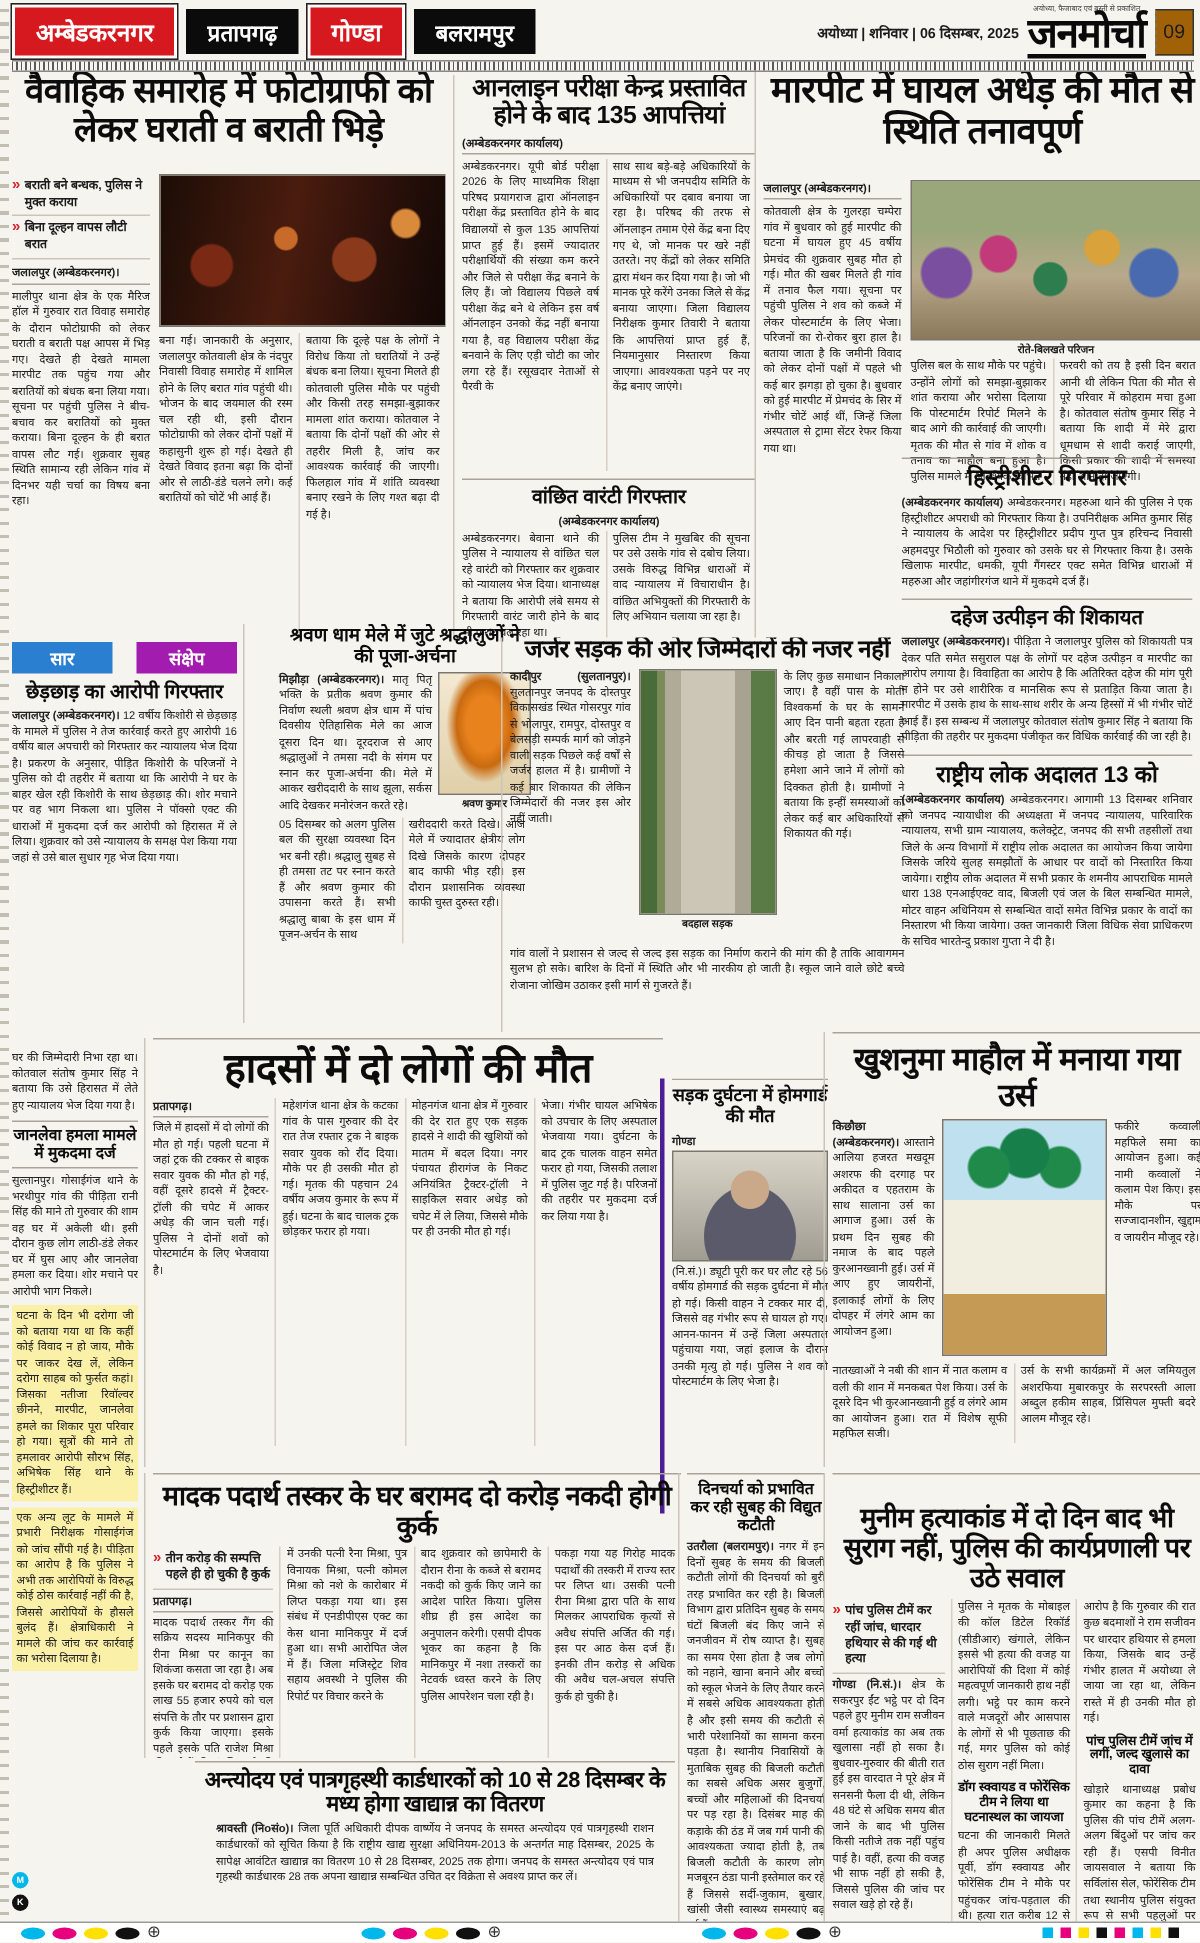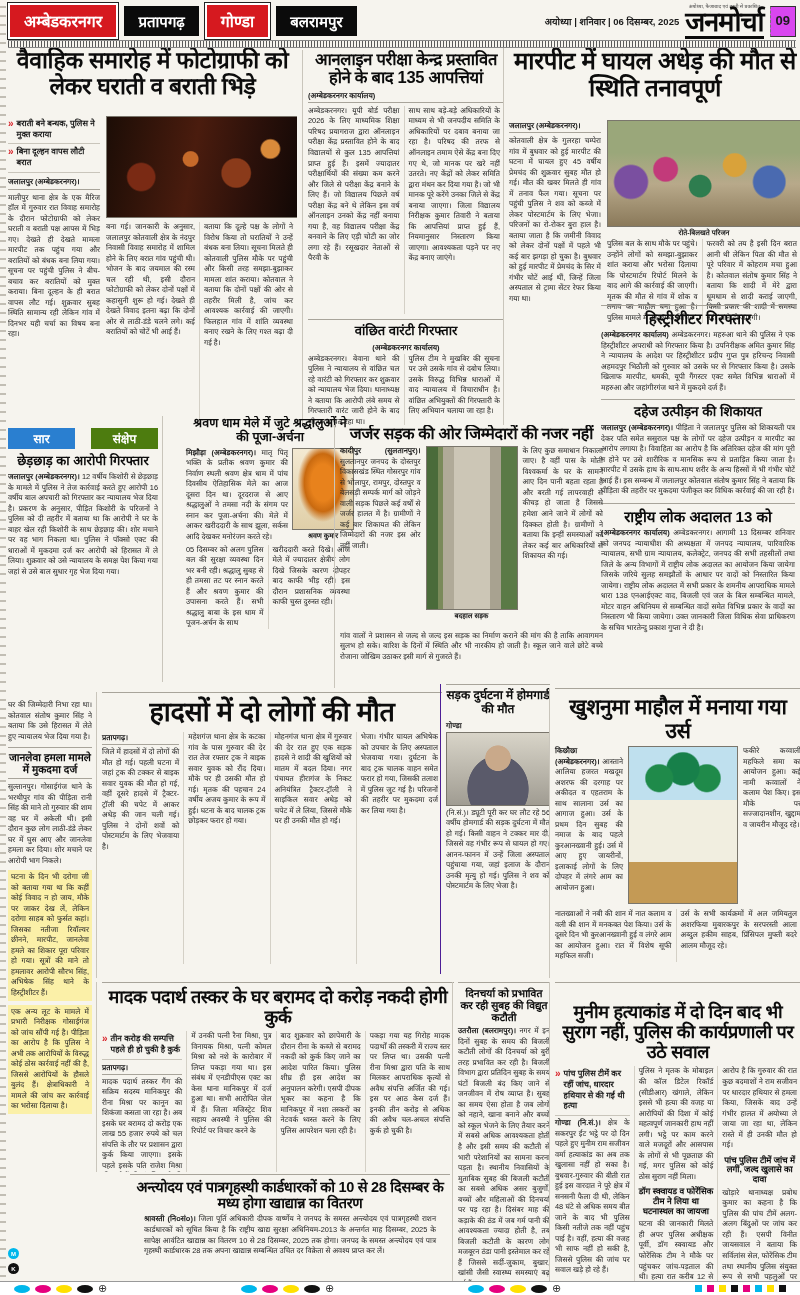--- a/index.html
+++ b/index.html
@@ -22,36 +22,36 @@
   .rule-b{border-bottom:1px solid #a8a49a}
   
   .mast{position:absolute;left:8px;top:4px;width:788px;height:34px;display:flex;align-items:center;gap:6px}
   .tab{font-weight:800;color:#fff;padding:5px 14px;font-size:15px;white-space:nowrap}
   .tab.red{background:#d6191f;border:2px solid #fff;outline:1.5px solid #222;font-size:16px}
   .tab.black{background:#0b0b0b}
   .mast-date{font-weight:700;font-size:9.5px;white-space:nowrap;margin-left:auto}
   .logo-block{display:flex;flex-direction:column;align-items:center;line-height:1}
   .logo-tag{font-size:5px;color:#444}
   .logo{font-weight:900;font-size:27px;color:#0a0a0a;letter-spacing:-1px;border-bottom:3px solid #0a0a0a}
-  .pageno{border:1px solid #333;border-left:1px dashed #777;font-weight:700;font-size:13px;
-          padding:6px 5px 8px 5px;background:#d946ef}
+  .pageno{border:1px solid #333;border-left:1px dashed #777;font-weight:400;font-size:13px;
+          padding:6px 5px 8px 5px;background:#a16207}
   .pagedot{width:4px;height:4px;border-radius:50%;background:#d9232a;margin:0 auto 2px auto}
   .hatch{position:absolute;left:8px;top:40px;width:788px;height:6px;
          background:repeating-linear-gradient(90deg,#5a5a5a 0 1px,transparent 1px 3px);
          border-top:1px solid #888;border-bottom:1px solid #888}
   
   .lstrip{position:absolute;left:0;top:0;width:6px;height:1295px;
           background:repeating-linear-gradient(0deg,#c2beb4 0 2px,transparent 2px 9px)}
   .mk{position:absolute;width:11px;height:11px;border-radius:50%;font-size:6px;font-weight:700;
       color:#fff;display:flex;align-items:center;justify-content:center}
   
   .tagrow{display:flex;gap:16px}
   .tag{flex:1;text-align:center;color:#fff;font-weight:800;font-size:12px;padding:2px 0}
   .tag.blue{background:#2a7fd0}
-  .tag.orange{background:#4d7c0f}
+  .tag.orange{background:#a21caf}
   .yellowbox{background:#fbf0a8;padding:2px 3px}
   
   .ph-wedding{background:
     radial-gradient(circle at 18% 60%,#7a2a14 0 8%,transparent 9%),
     radial-gradient(circle at 44% 42%,#c76a2a 0 6%,transparent 7%),
     radial-gradient(circle at 68% 56%,#8a3a1a 0 10%,transparent 11%),
     radial-gradient(circle at 86% 32%,#d98a3a 0 5%,transparent 6%),
     linear-gradient(100deg,#1c0d06,#4a1c0e 45%,#2a100a 75%,#120805)}
   .ph-crowd{background:
     radial-gradient(circle at 12% 58%,#7a4fa0 0 9%,transparent 10%),
@@ -216,21 +216,21 @@
     <div>
       <div class="dl rule-b" style="padding-bottom:2px">प्रतापगढ़।</div>
       <div class="bl" style="margin-top:2px">जिले में हादसों में दो लोगों की मौत हो गई। पहली घटना में जहां ट्रक की टक्कर से बाइक सवार युवक की मौत हो गई, वहीं दूसरे हादसे में ट्रैक्टर-ट्रॉली की चपेट में आकर अधेड़ की जान चली गई। पुलिस ने दोनों शवों को पोस्टमार्टम के लिए भेजवाया है।</div>
     </div>
     <div class="bl">महेशगंज थाना क्षेत्र के कटका गांव के पास गुरुवार की देर रात तेज रफ्तार ट्रक ने बाइक सवार युवक को रौंद दिया। मौके पर ही उसकी मौत हो गई। मृतक की पहचान 24 वर्षीय अजय कुमार के रूप में हुई। घटना के बाद चालक ट्रक छोड़कर फरार हो गया।</div>
     <div class="bl">मोहनगंज थाना क्षेत्र में गुरुवार की देर रात हुए एक सड़क हादसे ने शादी की खुशियों को मातम में बदल दिया। नगर पंचायत हीरागंज के निकट अनियंत्रित ट्रैक्टर-ट्रॉली ने साइकिल सवार अधेड़ को चपेट में ले लिया, जिससे मौके पर ही उनकी मौत हो गई।</div>
     <div class="bl">भेजा। गंभीर घायल अभिषेक को उपचार के लिए अस्पताल भेजवाया गया। दुर्घटना के बाद ट्रक चालक वाहन समेत फरार हो गया, जिसकी तलाश में पुलिस जुट गई है। परिजनों की तहरीर पर मुकदमा दर्ज कर लिया गया है।</div>
   </div>
 </div>
 
-<div class="art" style="left:440px;top:684px;width:104px;height:290px;border-left:1px solid #4c1d95;padding-left:5px">
+<div class="art" style="left:440px;top:719px;width:104px;height:290px;border-left:3px solid #4c1d95;padding-left:5px">
   <div class="sub-hl rule-t" style="font-size:12px;padding-top:4px;margin-top:0">सड़क दुर्घटना में होमगार्ड की मौत</div>
   <div class="dl">गोण्डा</div>
   <div class="photo ph-portrait" style="height:72px;margin:2px 0"></div>
   <div class="bl">(नि.सं.)। ड्यूटी पूरी कर घर लौट रहे 56 वर्षीय होमगार्ड की सड़क दुर्घटना में मौत हो गई। किसी वाहन ने टक्कर मार दी, जिससे वह गंभीर रूप से घायल हो गए। आनन-फानन में उन्हें जिला अस्पताल पहुंचाया गया, जहां इलाज के दौरान उनकी मृत्यु हो गई। पुलिस ने शव को पोस्टमार्टम के लिए भेजा है।</div>
 </div>
 
 <div class="art" style="left:549px;top:688px;width:246px;height:290px;border-left:1px solid #c9c5bb;padding-left:5px">
   <div class="hl rule-t" style="font-size:21px;padding-top:6px">खुशनुमा माहौल में मनाया गया उर्स</div>
   <div style="display:flex;gap:5px;margin-top:4px;height:160px">
     <div class="bl" style="flex:1"><span class="dl">किछौछा (अम्बेडकरनगर)।</span> <span>आस्ताने आलिया हजरत मखदूम अशरफ की दरगाह पर अकीदत व एहतराम के साथ सालाना उर्स का आगाज हुआ। उर्स के प्रथम दिन सुबह की नमाज के बाद पहले कुरआनख्वानी हुई। उर्स में आए हुए जायरीनों, इलाकाई लोगों के लिए दोपहर में लंगरे आम का आयोजन हुआ।</span></div>

